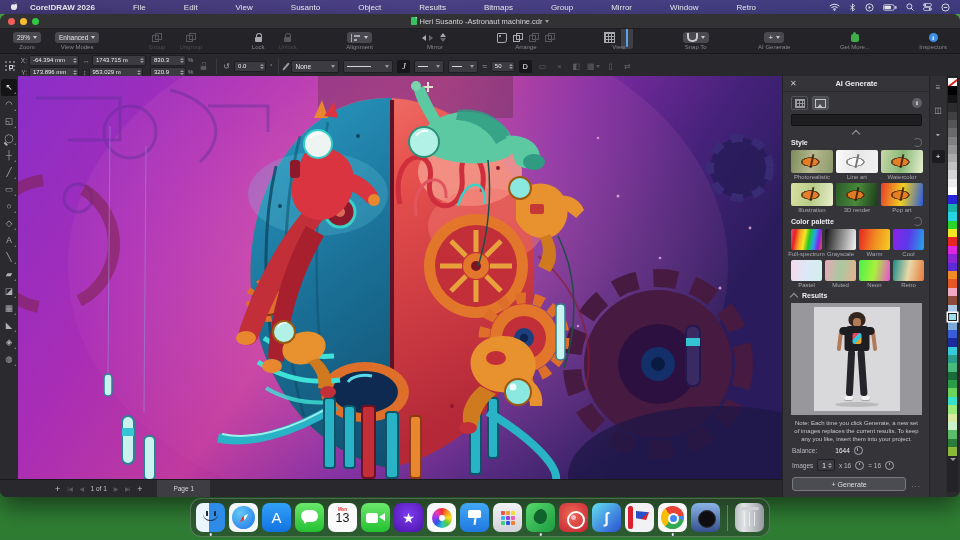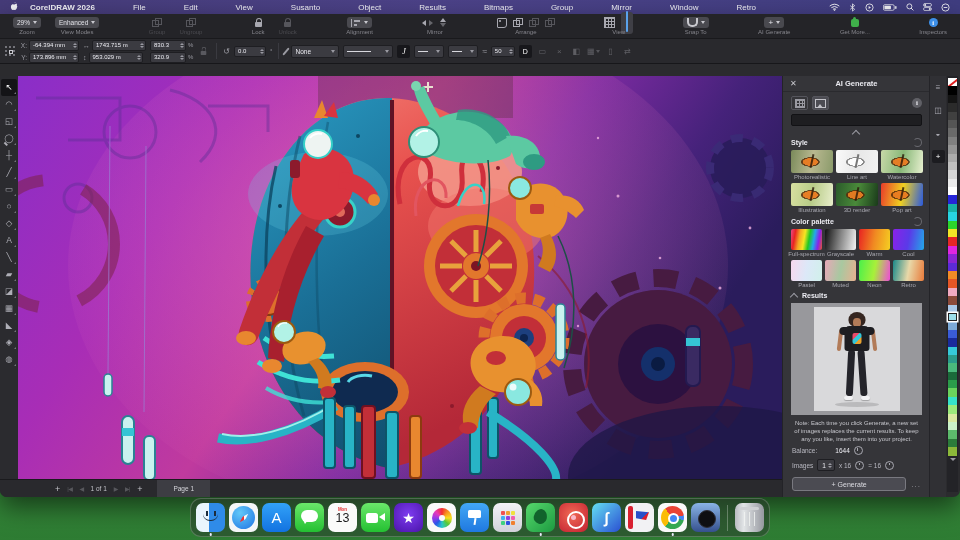--- a/index.html
+++ b/index.html
@@ -314,20 +314,32 @@
           <svg width="9" height="9" viewBox="0 0 10 10">
             <circle cx="5" cy="5" r="4" stroke="#f0f0f5" fill="none" stroke-width="1"></circle>
             <path d="M3 5h4" stroke="#f0f0f5" stroke-width="1"></path>
           </svg>
         </span>
     </span>
   </div>
 
   <div class="window">
 
+    <div class="titlebar">
+      <div class="traffic">
+        <span class="light red"></span>
+        <span class="light yellow"></span>
+        <span class="light green"></span>
+      </div>
+      <div class="title-center">
+        <span class="doc-ico"></span>
+        <span>Heri Susanto -Astronaut machine.cdr</span>
+        <span class="caret-d"></span>
+      </div>
+    </div>
 
     <div class="toolbar">
       <div class="tbg">
         <div class="tbg-row">
             <span class="pill">
               <span>29%</span>
               <span class="caret-d"></span>
             </span>
           </div>
         <span class="tbl">Zoom</span>

